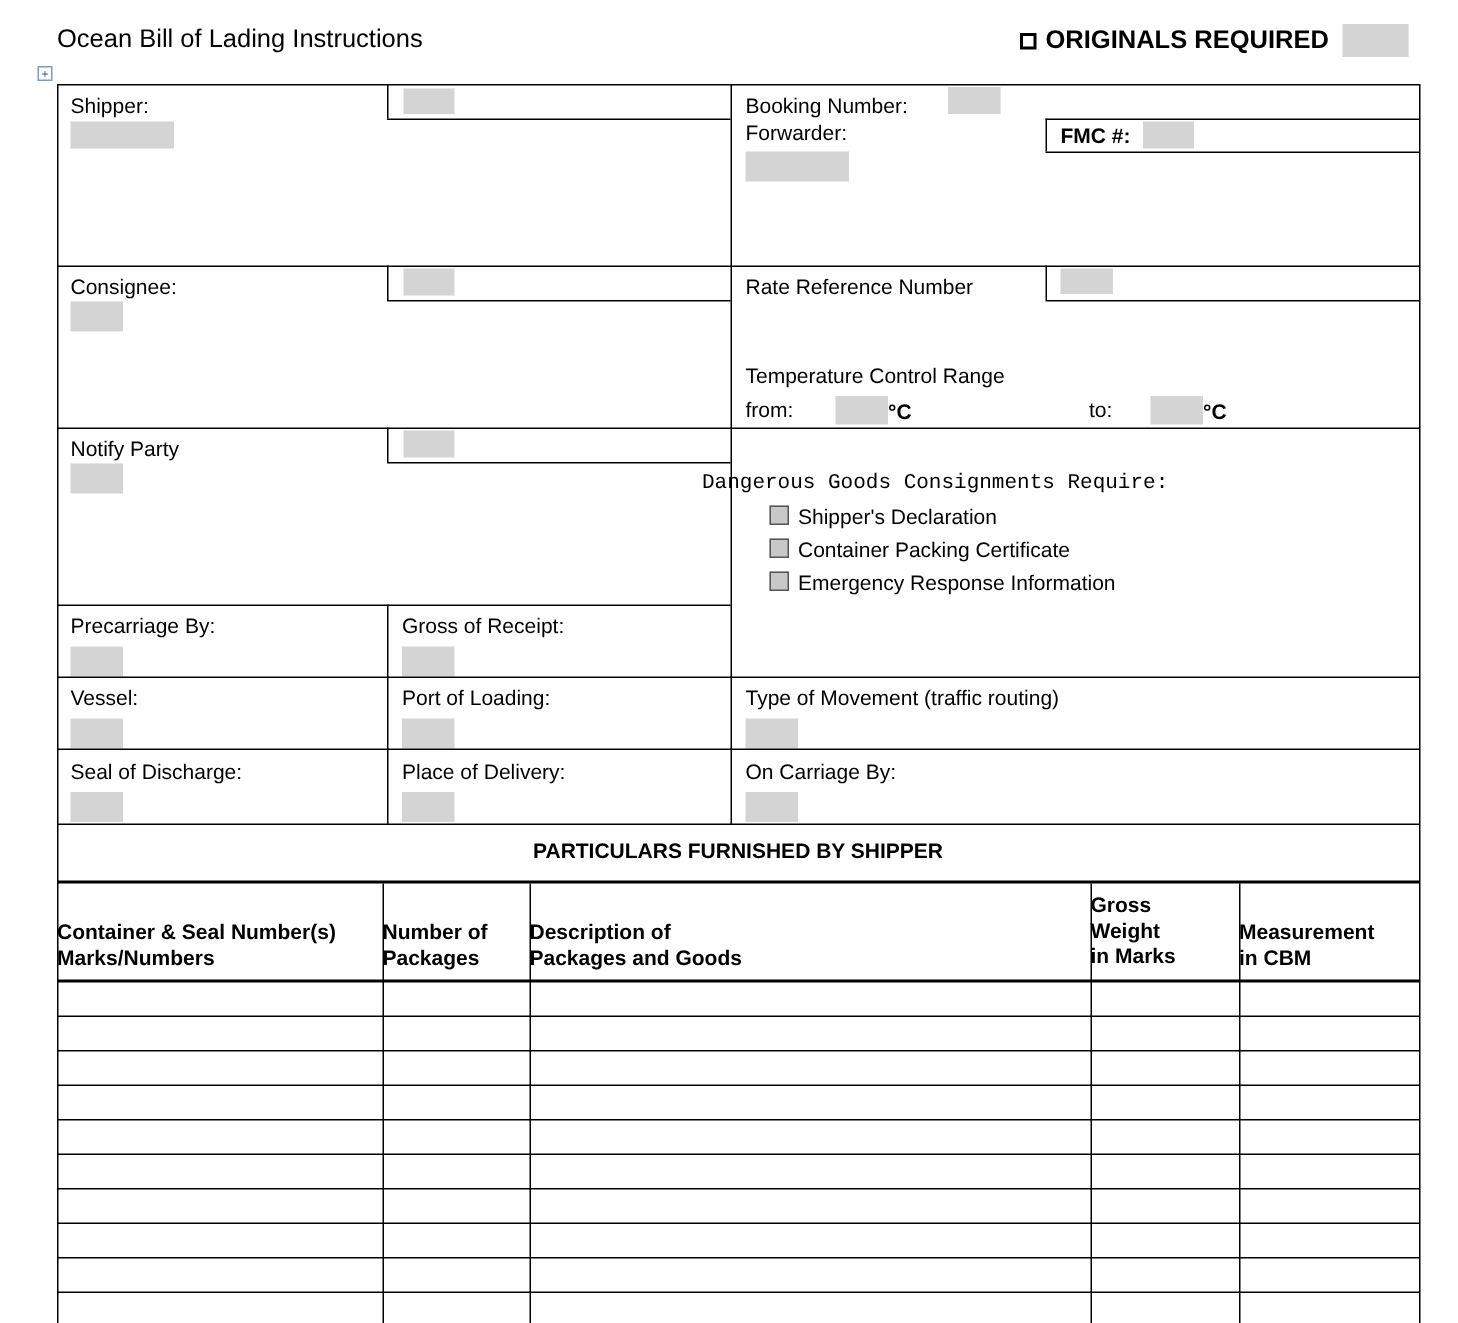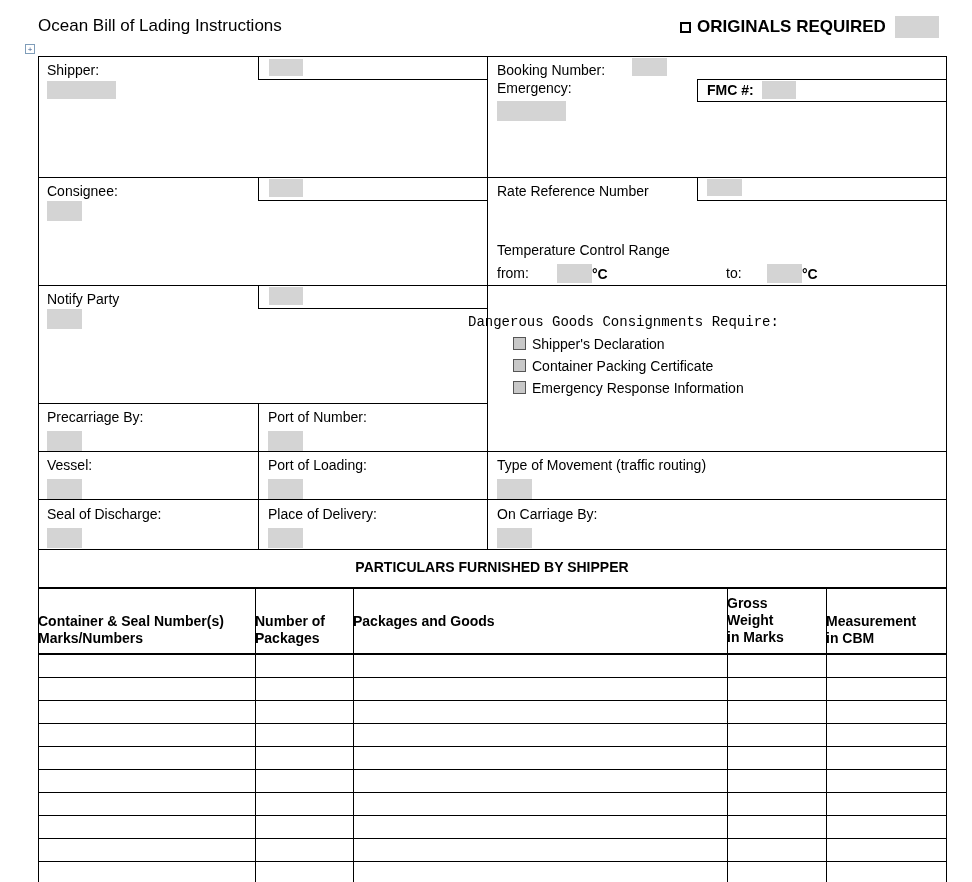--- a/index.html
+++ b/index.html
@@ -35,21 +35,21 @@
 
 <div class="vline" style="left:487px;top:56px;height:494px;"></div>
 <div class="vline" style="left:258px;top:56px;height:23px;"></div>
 <div class="hline" style="left:258px;top:79px;width:229px;"></div>
 <span class="lbl" style="left:47px;top:62px;">Shipper:</span>
 <span class="field abs" style="left:269px;top:59px;width:34px;height:17px;"></span>
 <span class="field abs" style="left:47px;top:81px;width:69px;height:18px;"></span>
 
 <span class="lbl" style="left:497px;top:62px;">Booking Number:</span>
 <span class="field abs" style="left:632px;top:58px;width:35px;height:18px;"></span>
-<span class="lbl" style="left:497px;top:80px;">Emergency:</span>
+<span class="lbl" style="left:497px;top:80px;">Forwarder:</span>
 <div class="hline" style="left:697px;top:79px;width:249px;"></div>
 <div class="hline" style="left:697px;top:101px;width:249px;"></div>
 <div class="vline" style="left:697px;top:79px;height:22px;"></div>
 <span class="lbl bold" style="left:707px;top:82px;">FMC #:</span>
 <span class="field abs" style="left:762px;top:81px;width:34px;height:18px;"></span>
 <span class="field abs" style="left:497px;top:101px;width:69px;height:20px;"></span>
 
 <div class="hline" style="left:38px;top:177px;width:908px;"></div>
 <div class="vline" style="left:258px;top:177px;height:23px;"></div>
 <div class="hline" style="left:258px;top:200px;width:229px;"></div>
@@ -82,21 +82,21 @@
 <span class="lbl" style="left:532px;top:336px;">Shipper's Declaration</span>
 <span class="chk" style="left:513px;top:359px;"></span>
 <span class="lbl" style="left:532px;top:358px;">Container Packing Certificate</span>
 <span class="chk" style="left:513px;top:381px;"></span>
 <span class="lbl" style="left:532px;top:380px;">Emergency Response Information</span>
 
 <div class="hline" style="left:38px;top:403px;width:449px;"></div>
 <div class="vline" style="left:258px;top:403px;height:147px;"></div>
 <span class="lbl" style="left:47px;top:409px;">Precarriage By:</span>
 <span class="field abs" style="left:47px;top:431px;width:35px;height:20px;"></span>
-<span class="lbl" style="left:268px;top:409px;">Port of Number:</span>
+<span class="lbl" style="left:268px;top:409px;">Gross of Receipt:</span>
 <span class="field abs" style="left:268px;top:431px;width:35px;height:20px;"></span>
 
 <div class="hline" style="left:38px;top:451px;width:908px;"></div>
 <span class="lbl" style="left:47px;top:457px;">Vessel:</span>
 <span class="field abs" style="left:47px;top:479px;width:35px;height:20px;"></span>
 <span class="lbl" style="left:268px;top:457px;">Port of Loading:</span>
 <span class="field abs" style="left:268px;top:479px;width:35px;height:20px;"></span>
 <span class="lbl" style="left:497px;top:457px;">Type of Movement (traffic routing)</span>
 <span class="field abs" style="left:497px;top:479px;width:35px;height:20px;"></span>
 
@@ -120,20 +120,21 @@
   </div>
 <div class="th" style="left:38px;width:217px;top:613px;">
   <div>Container &amp; Seal Number(s)</div>
   <div>Marks/Numbers</div>
 </div>
 <div class="th" style="left:255px;width:98px;top:613px;">
   <div>Number of</div>
   <div>Packages</div>
 </div>
 <div class="th" style="left:353px;width:374px;top:613px;">
+  <div>Description of</div>
   <div>Packages and Goods</div>
 </div>
 <div class="th" style="left:727px;width:99px;top:595px;">
   <div>Gross</div>
   <div>Weight</div>
   <div>in Marks</div>
 </div>
 <div class="th" style="left:826px;width:120px;top:613px;">
   <div>Measurement</div>
   <div>in CBM</div>

